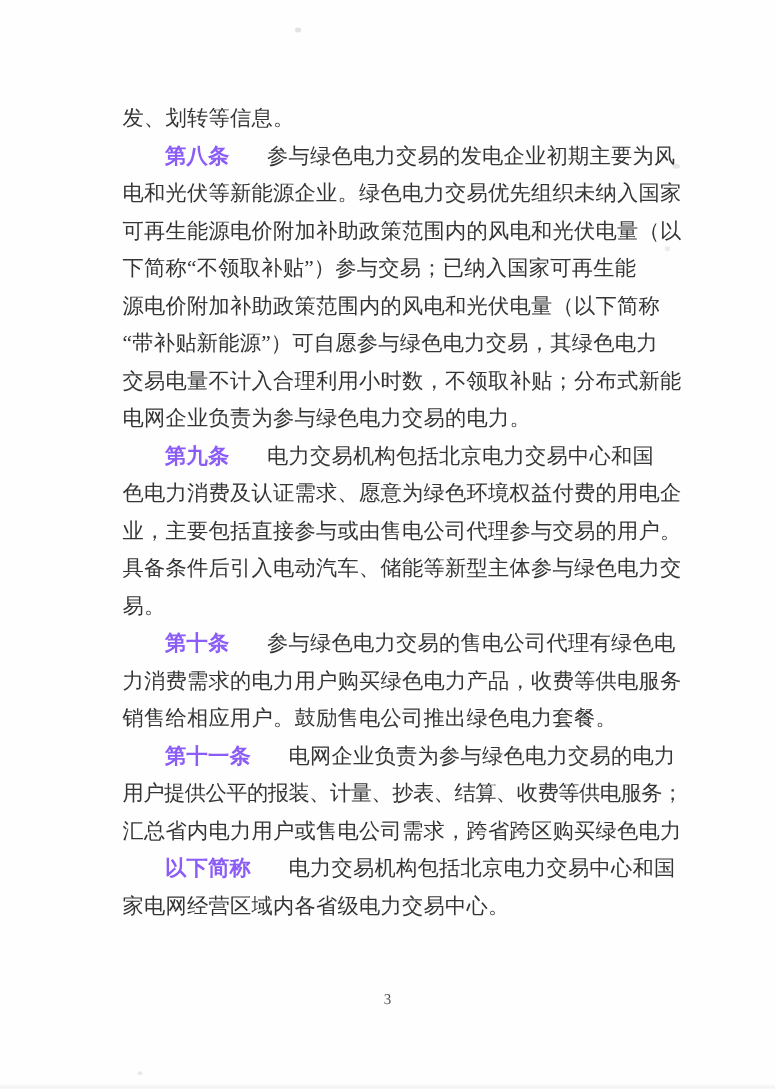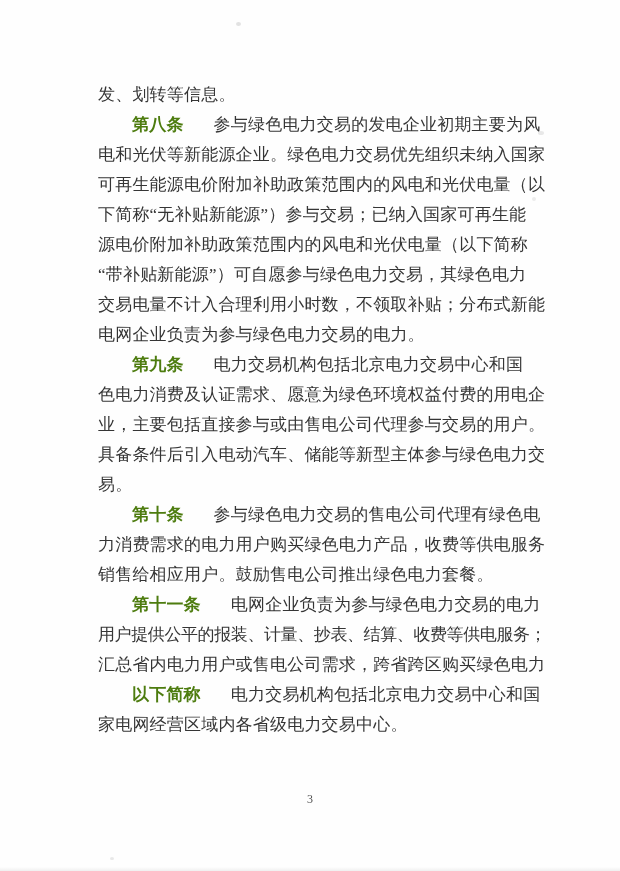--- a/index.html
+++ b/index.html
@@ -31,21 +31,21 @@
     text-rendering: optimizeLegibility;
   }
   .line.indent {
     padding-left: 34px;
   }
   .line.tight {
     letter-spacing: -0.4px;
   }
   .line .art {
     font-weight: bold;
-    color: #4d7c0f;
+    color: #8b5cf6;
     margin-right: 30px;
   }
   .pageno {
     position: absolute;
     left: 0;
     right: 0;
     top: 792px;
     text-align: center;
     font-size: 12px;
     color: #4f4f4f;
@@ -71,21 +71,21 @@
 </style>
 </head>
 <body>
 
 <div class="page">
   <div class="doc">
       <div class="line"><span>发、划转等信息。</span></div>
       <div class="line indent"><span class="art">第八条</span><span>参与绿色电力交易的发电企业初期主要为风</span></div>
       <div class="line"><span>电和光伏等新能源企业。绿色电力交易优先组织未纳入国家</span></div>
       <div class="line"><span>可再生能源电价附加补助政策范围内的风电和光伏电量（以</span></div>
-      <div class="line"><span>下简称“无补贴新能源”）参与交易；已纳入国家可再生能</span></div>
+      <div class="line"><span>下简称“不领取补贴”）参与交易；已纳入国家可再生能</span></div>
       <div class="line"><span>源电价附加补助政策范围内的风电和光伏电量（以下简称</span></div>
       <div class="line"><span>“带补贴新能源”）可自愿参与绿色电力交易，其绿色电力</span></div>
       <div class="line"><span>交易电量不计入合理利用小时数，不领取补贴；分布式新能</span></div>
       <div class="line"><span>电网企业负责为参与绿色电力交易的电力。</span></div>
       <div class="line indent"><span class="art">第九条</span><span>电力交易机构包括北京电力交易中心和国</span></div>
       <div class="line"><span>色电力消费及认证需求、愿意为绿色环境权益付费的用电企</span></div>
       <div class="line"><span>业，主要包括直接参与或由售电公司代理参与交易的用户。</span></div>
       <div class="line"><span>具备条件后引入电动汽车、储能等新型主体参与绿色电力交</span></div>
       <div class="line"><span>易。</span></div>
       <div class="line indent"><span class="art">第十条</span><span>参与绿色电力交易的售电公司代理有绿色电</span></div>

